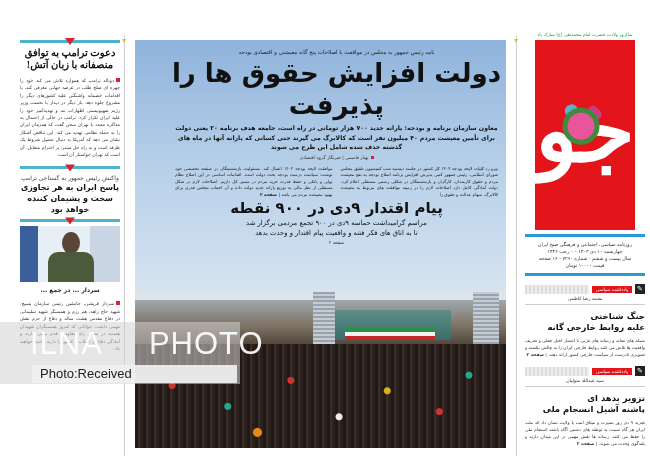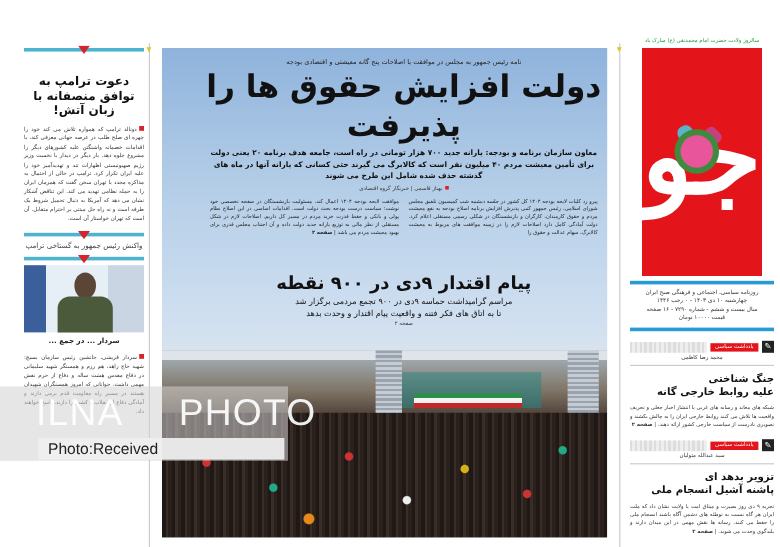--- a/index.html
+++ b/index.html
@@ -6,41 +6,41 @@
   html, body { width: 650px; height: 456px; overflow: hidden; background: #fff; }
   body { font-family: "DejaVu Sans", sans-serif; position: relative; direction: ltr; }
 
   .page { position: absolute; left: 0; top: 0; width: 650px; height: 456px; background: #fff; }
 
   
   .left-col { position: absolute; left: 20px; top: 36px; width: 100px; height: 420px; direction: rtl; }
   .col-rule { position: absolute; left: 124px; top: 36px; width: 1px; height: 420px; background: #ccc; }
   .sep { position: relative; height: 3px; background: #4fb3d0; margin: 4px 0; }
   .sep .tri { position: absolute; left: 50%; top: -2px; width: 10px; height: 7px; margin-left: -5px; background: #d8232a; clip-path: polygon(0 0,100% 0,50% 100%); }
-  .left-h1 { font-size: 10px; font-weight: bold; line-height: 12px; text-align: center; color: #111; margin: 20px 0 6px; }
+  .left-h1 { font-size: 10px; font-weight: bold; line-height: 12px; text-align: center; color: #111; margin: 4px 0 6px; font-family: Liberation Serif, serif; }
   .body-txt { font-size: 4.6px; line-height: 7.4px; color: #333; text-align: justify; }
   .body-txt .bullet { display: inline-block; width: 4px; height: 4px; background: #d8232a; margin-left: 2px; }
   .kicker { font-size: 6px; line-height: 9px; text-align: center; color: #444; }
   .left-h2 { font-size: 8px; font-weight: bold; line-height: 11px; text-align: center; color: #111; margin-bottom: 4px; }
   .portrait { width: 100px; height: 56px; margin-top: 4px; background: linear-gradient(90deg,#3b5f9a 0 18%,#e6eef6 18% 70%,#c9d5e2 70%); position: relative; overflow: hidden; }
   .portrait .head { position: absolute; left: 42px; top: 6px; width: 18px; height: 22px; border-radius: 50%; background: #5a4536; }
   .portrait .torso { position: absolute; left: 28px; top: 26px; width: 46px; height: 34px; border-radius: 10px 10px 0 0; background: #4a5a3a; }
   .left-h3 { font-size: 6px; font-weight: bold; line-height: 9px; text-align: center; color: #222; margin: 3px 0; }
 
   
   .center { position: absolute; left: 135px; top: 40px; width: 371px; height: 408px; overflow: hidden; background: linear-gradient(180deg,#8fb3dc 0%,#b6cfe8 30%,#cfdff0 55%,#d8e3ee 62%); padding-left: 32px; }
   .center-inner { position: relative; direction: rtl; text-align: center; }
   .c-kicker { font-size: 5.5px; color: #222; padding-top: 9px; }
   .c-headline { font-size: 26px; font-weight: bold; color: #111; line-height: 32px; margin-top: 2px; letter-spacing: -0.5px; }
   .c-lede { font-size: 6.2px; line-height: 9.5px; color: #111; font-weight: bold; padding: 2px 8px 0; }
   .c-byline { font-size: 4.5px; color: #333; margin-top: 3px; }
   .c-byline .dot { display: inline-block; width: 3px; height: 3px; background: #d8232a; margin-left: 2px; }
   .c-cols { display: flex; gap: 8px; padding: 6px 8px 0; }
   .c-cols .body-txt { flex: 1; font-size: 4.3px; line-height: 6.6px; color: #222; }
-  .c-head2 { font-size: 15px; font-weight: bold; color: #111; margin-top: 28px; line-height: 20px; }
+  .c-head2 { font-size: 15px; font-weight: bold; color: #111; margin-top: 0; line-height: 20px; }
   .c-sub2 { font-size: 6.8px; font-weight: normal; line-height: 10px; color: #111; }
   .c-pageref { font-size: 4.5px; color: #333; margin-top: 2px; }
 
   .photo { position: absolute; left: 0; top: 252px; width: 371px; height: 156px; overflow: hidden;
            background: linear-gradient(180deg,#a9b7c1 0%,#7e7264 22%,#3a2d28 40%,#221a17 100%); }
   .photo .sky { position: absolute; left: 0; top: -52px; width: 371px; height: 60px; background: linear-gradient(180deg,#c9dae9,#dfe5ea); }
   .tower { position: absolute; background: repeating-linear-gradient(0deg,#9aa3ad 0 2px,#c5ccd4 2px 4px); }
   .t1 { left: 178px; top: -36px; width: 22px; height: 90px; }
   .t2 { left: 338px; top: -50px; width: 26px; height: 110px; }
   .bldg { position: absolute; left: 200px; top: 18px; width: 116px; height: 30px; background: linear-gradient(180deg,#5d8d86,#3c6d6a); }
@@ -96,20 +96,21 @@
   <div class="left-col">
     <div class="sep">
         <span class="tri"></span>
       </div>
     <h2 class="left-h1">دعوت ترامپ به توافق منصفانه با زبان آتش!</h2>
     <p class="body-txt"><span class="bullet"></span><span>دونالد ترامپ که همواره تلاش می کند خود را چهره ای صلح طلب در عرصه جهانی معرفی کند، با اقدامات خصمانه واشنگتن علیه کشورهای دیگر را مشروع جلوه دهد. بار دیگر در دیدار با نخست وزیر رژیم صهیونیستی اظهارات تند و تهدیدآمیز خود را علیه ایران تکرار کرد. ترامپ در حالی از احتمال به مذاکره مجدد با تهران سخن گفت که همزمان ایران را به حمله نظامی تهدید می کند. این تناقض آشکار نشان می دهد که آمریکا به دنبال تحمیل شروط یک طرفه است و نه راه حل مبتنی بر احترام متقابل. آن است که تهران خواستار آن است.</span></p>
     <div class="sep" style="margin-top:8px;">
         <span class="tri"></span>
       </div>
     <div class="kicker">واکنش رئیس جمهور به گستاخی ترامپ</div>
+    <h3 class="left-h2">پاسخ ایران به هر تجاوزی سخت و پشیمان کننده خواهد بود</h3>
     <div class="sep">
         <span class="tri"></span>
       </div>
     <div class="portrait">
         <div class="head"></div>
         <div class="torso"></div>
       </div>
     <div class="left-h3">سردار ... در جمع ...</div>
     <p class="body-txt" style="margin-top:6px;"><span class="bullet"></span><span>سردار قریشی، جانشین رئیس سازمان بسیج: شهید حاج زاهد، هم رزم و همسنگر شهید سلیمانی در دفاع مقدس هشت ساله و دفاع از حرم نقش مهمی داشت. جوانانی که امروز همسنگران شهیدان هستند در مسیر راه مقاومت قدم برمی دارند و آمادگی دفاع از انقلاب و کشور را دارند. پاسخ خواهند داد.</span></p>
   </div>

